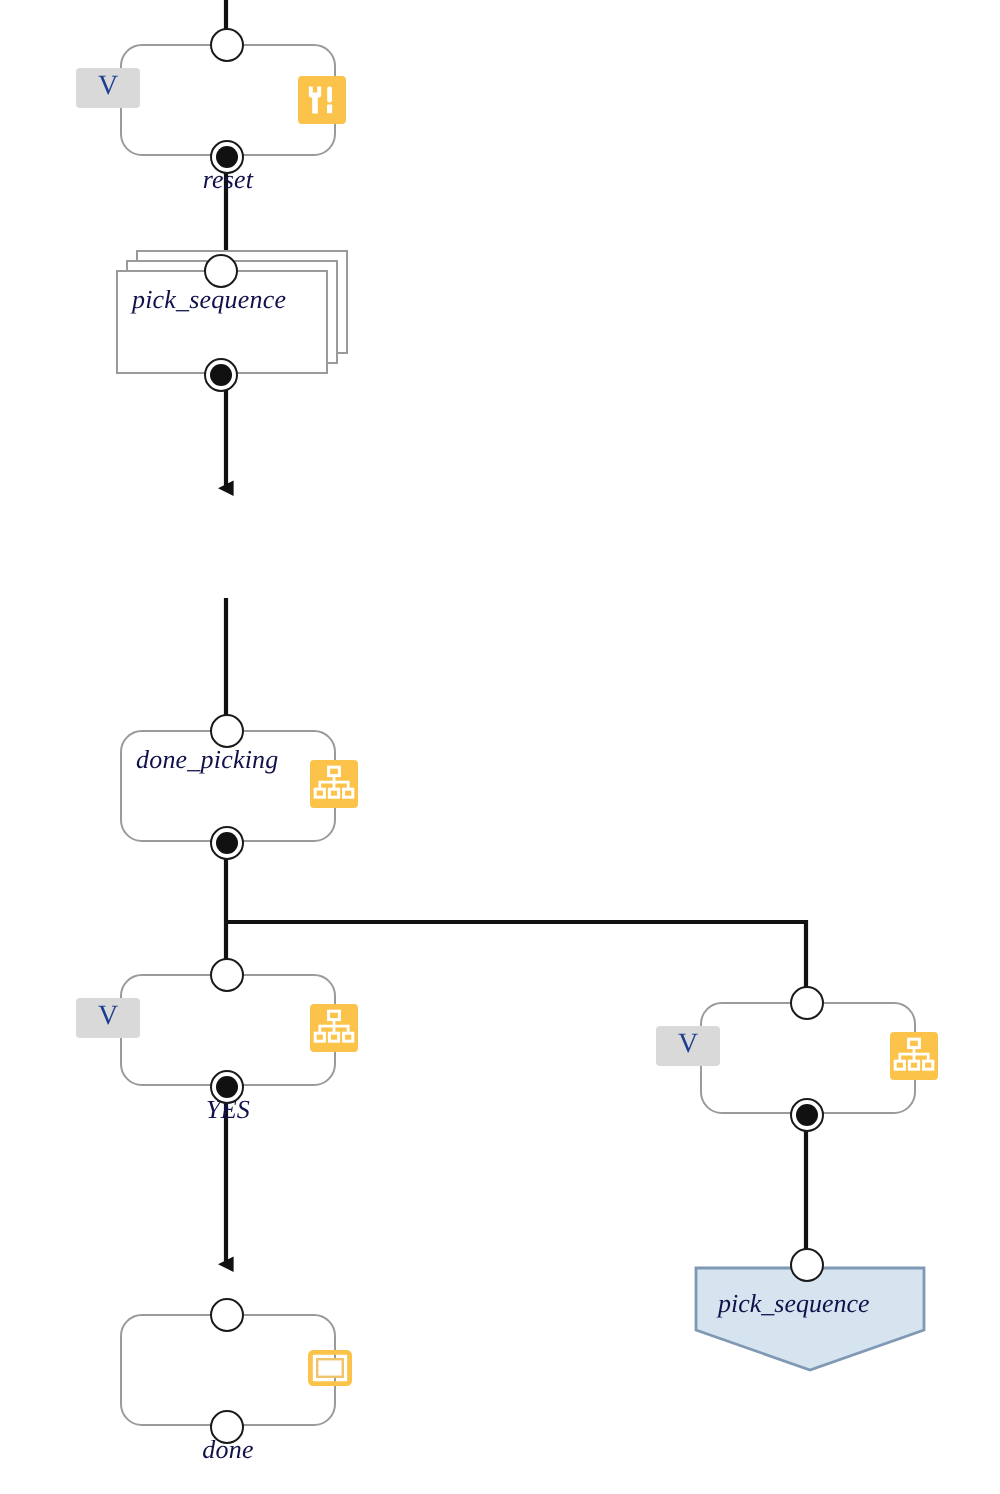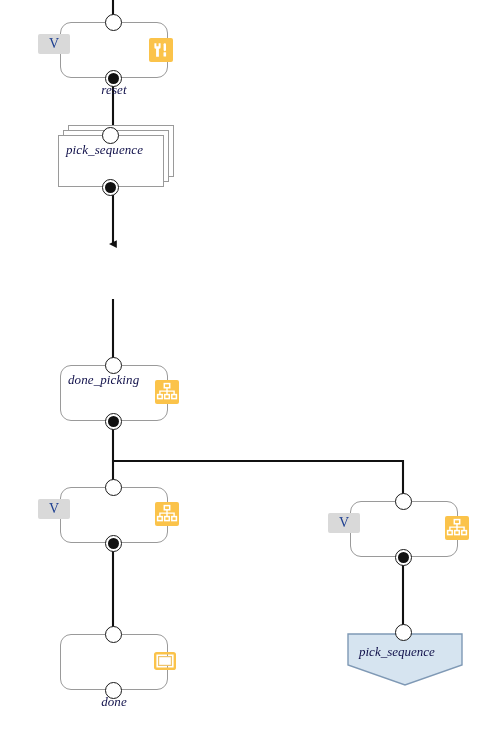--- a/index.html
+++ b/index.html
@@ -208,20 +208,21 @@
         <path d="M12 7.8 v3.3 M4.9 14.6 v-3.5 h14.2 v3.5 M12 11.1 v3.5" fill="none" stroke="#ffffff" stroke-width="1.4"></path>
         <rect x="2.6" y="14.6" width="4.6" height="4.0" fill="none" stroke="#ffffff" stroke-width="1.5"></rect>
         <rect x="9.7" y="14.6" width="4.6" height="4.0" fill="none" stroke="#ffffff" stroke-width="1.5"></rect>
         <rect x="16.8" y="14.6" width="4.6" height="4.0" fill="none" stroke="#ffffff" stroke-width="1.5"></rect>
       </svg>
     </div>
   </div>
 
   <div class="node rounded" style="left:60px; top:487px; width:108px; height:56px;">
     <div class="node-body"></div>
+    <div class="node-label center">YES</div>
     <div class="port in" style="left:45px;"></div>
     <div class="port out filled" style="left:45px;"></div>
     <div class="v-badge" style="left:-22px; top:12px;">V</div>
     <div class="icon-chip" style="left:95px; top:15px;">
       <svg width="24" height="24" viewBox="0 0 24 24">
         <rect x="9.3" y="3.6" width="5.4" height="4.2" fill="none" stroke="#ffffff" stroke-width="1.5"></rect>
         <path d="M12 7.8 v3.3 M4.9 14.6 v-3.5 h14.2 v3.5 M12 11.1 v3.5" fill="none" stroke="#ffffff" stroke-width="1.4"></path>
         <rect x="2.6" y="14.6" width="4.6" height="4.0" fill="none" stroke="#ffffff" stroke-width="1.5"></rect>
         <rect x="9.7" y="14.6" width="4.6" height="4.0" fill="none" stroke="#ffffff" stroke-width="1.5"></rect>
         <rect x="16.8" y="14.6" width="4.6" height="4.0" fill="none" stroke="#ffffff" stroke-width="1.5"></rect>
@@ -238,21 +239,21 @@
       <svg width="24" height="24" viewBox="0 0 24 24">
         <rect x="9.3" y="3.6" width="5.4" height="4.2" fill="none" stroke="#ffffff" stroke-width="1.5"></rect>
         <path d="M12 7.8 v3.3 M4.9 14.6 v-3.5 h14.2 v3.5 M12 11.1 v3.5" fill="none" stroke="#ffffff" stroke-width="1.4"></path>
         <rect x="2.6" y="14.6" width="4.6" height="4.0" fill="none" stroke="#ffffff" stroke-width="1.5"></rect>
         <rect x="9.7" y="14.6" width="4.6" height="4.0" fill="none" stroke="#ffffff" stroke-width="1.5"></rect>
         <rect x="16.8" y="14.6" width="4.6" height="4.0" fill="none" stroke="#ffffff" stroke-width="1.5"></rect>
       </svg>
     </div>
   </div>
 
-  <div class="node rounded" style="left:60px; top:634px; width:108px; height:56px;">
+  <div class="node rounded" style="left:60px; top:657px; width:108px; height:56px;">
     <div class="node-body"></div>
     <div class="node-label center">done</div>
     <div class="port in" style="left:45px;"></div>
     <div class="port out" style="left:45px;"></div>
     <div class="icon-chip window" style="left:93px; top:15px;">
       <svg width="24" height="24" viewBox="0 0 24 24">
         <rect x="2.2" y="4.2" width="19.6" height="15.6" rx="1.4" fill="none" stroke="#fbc34a" stroke-width="2.4"></rect>
         <rect x="5.6" y="7.6" width="12.8" height="8.8" fill="#ffffff" stroke="#f0c46a" stroke-width="1.2"></rect>
       </svg>
     </div>

